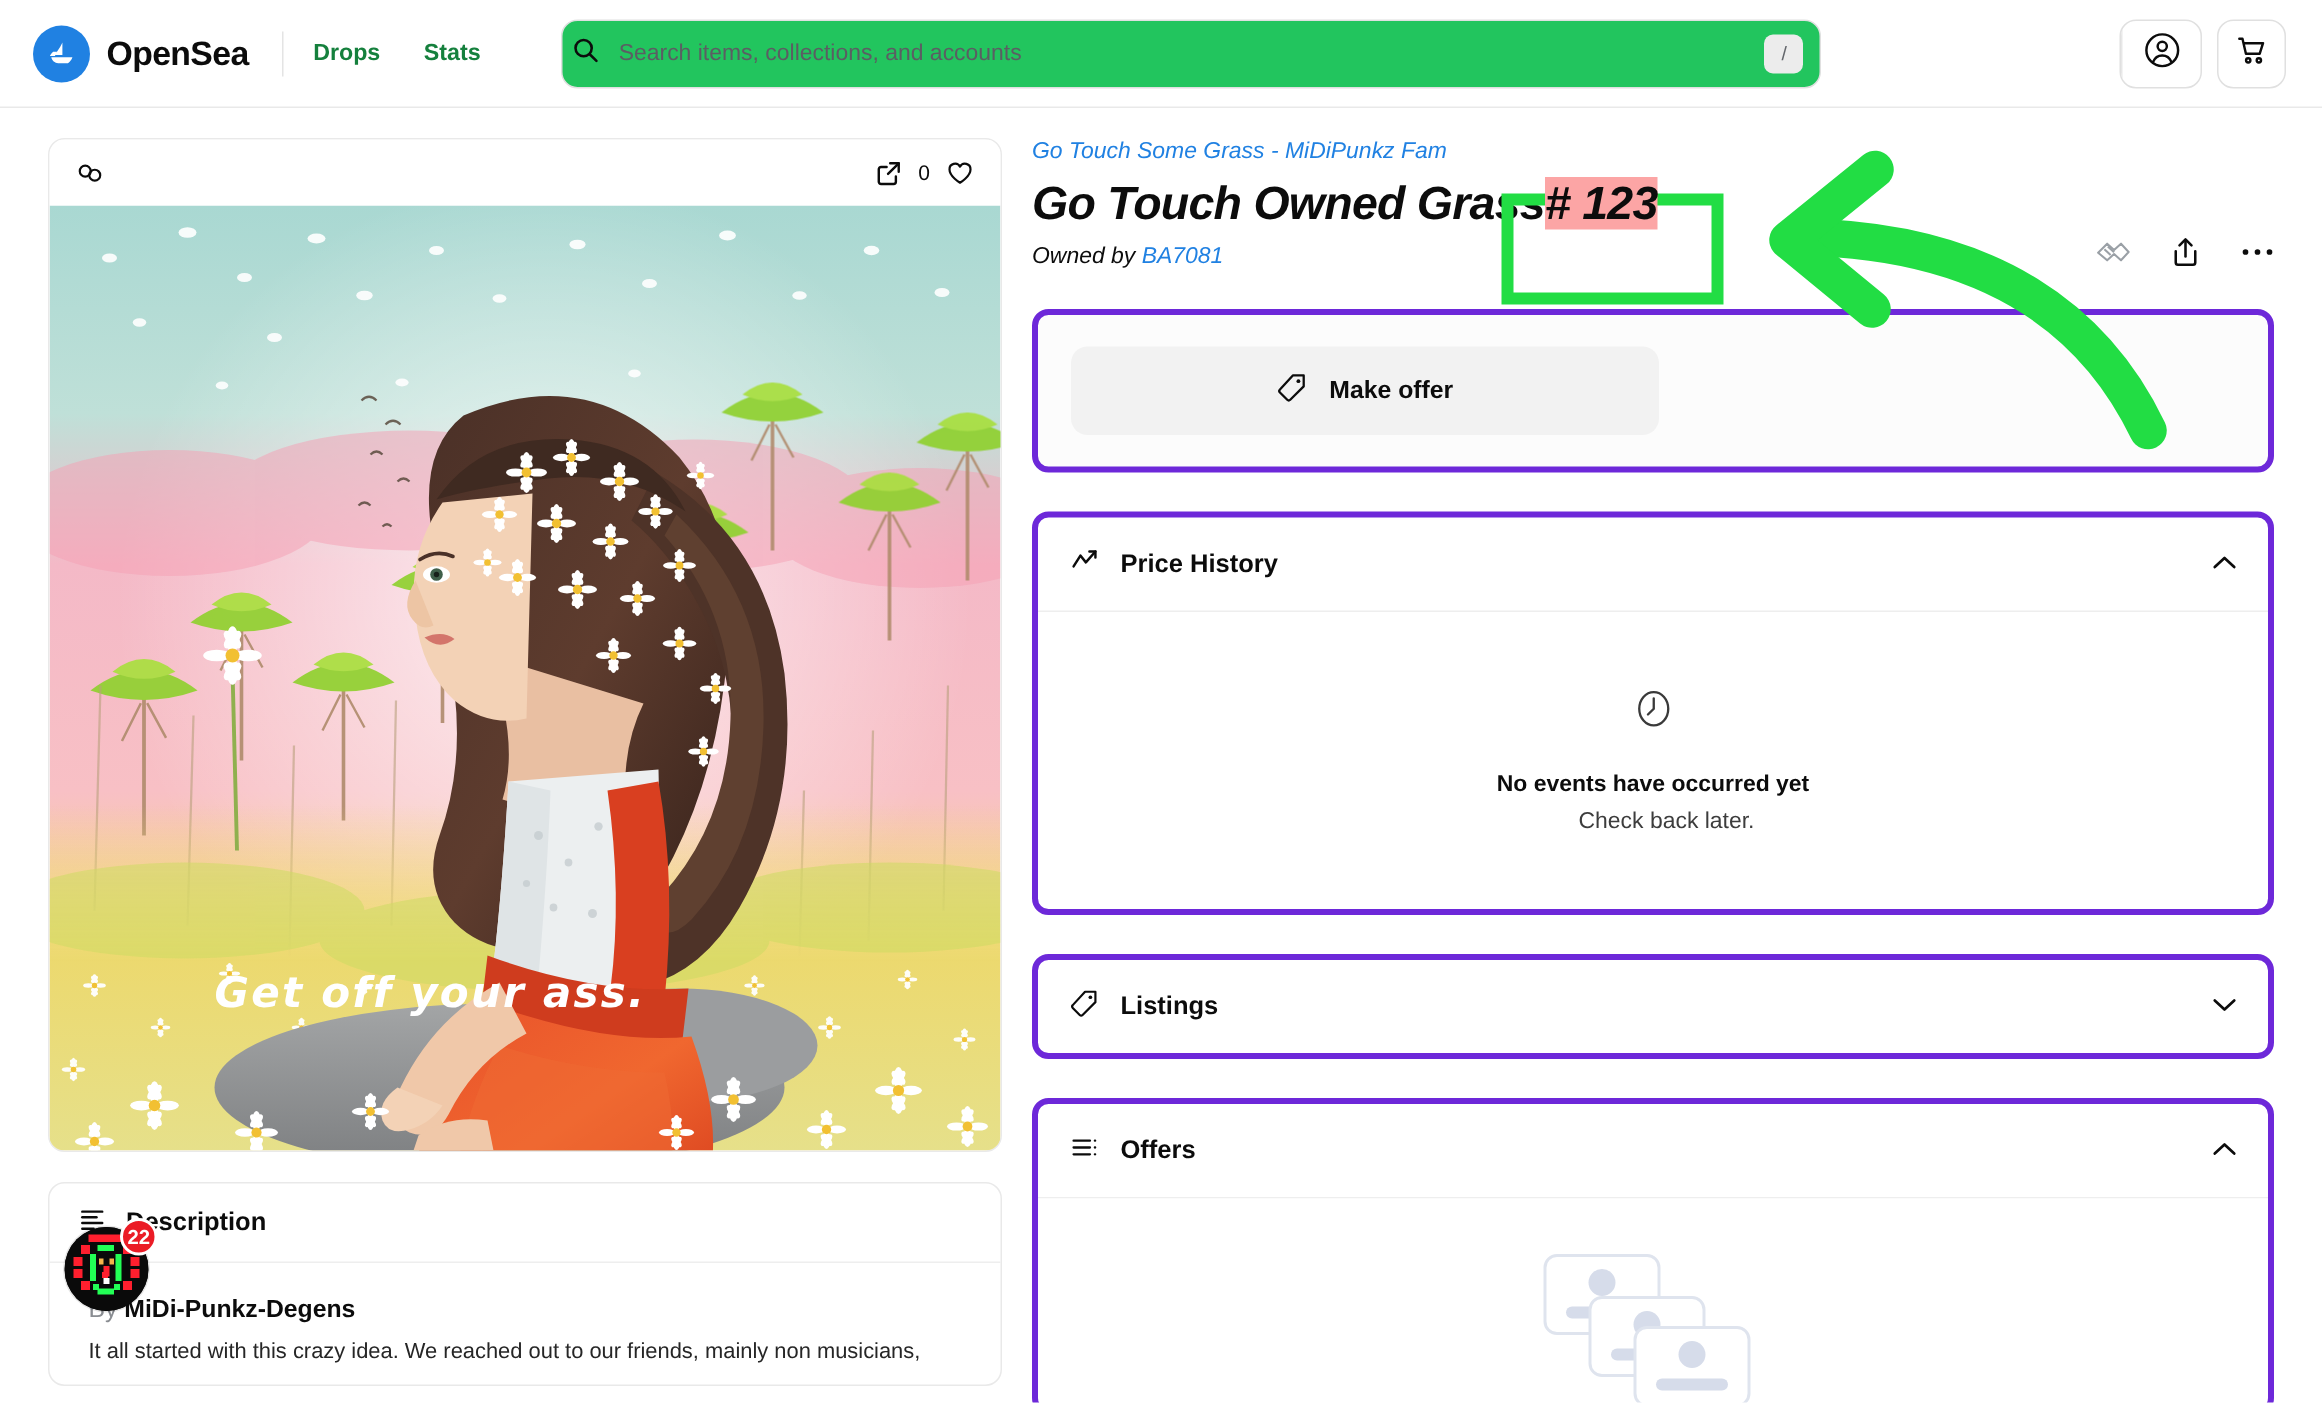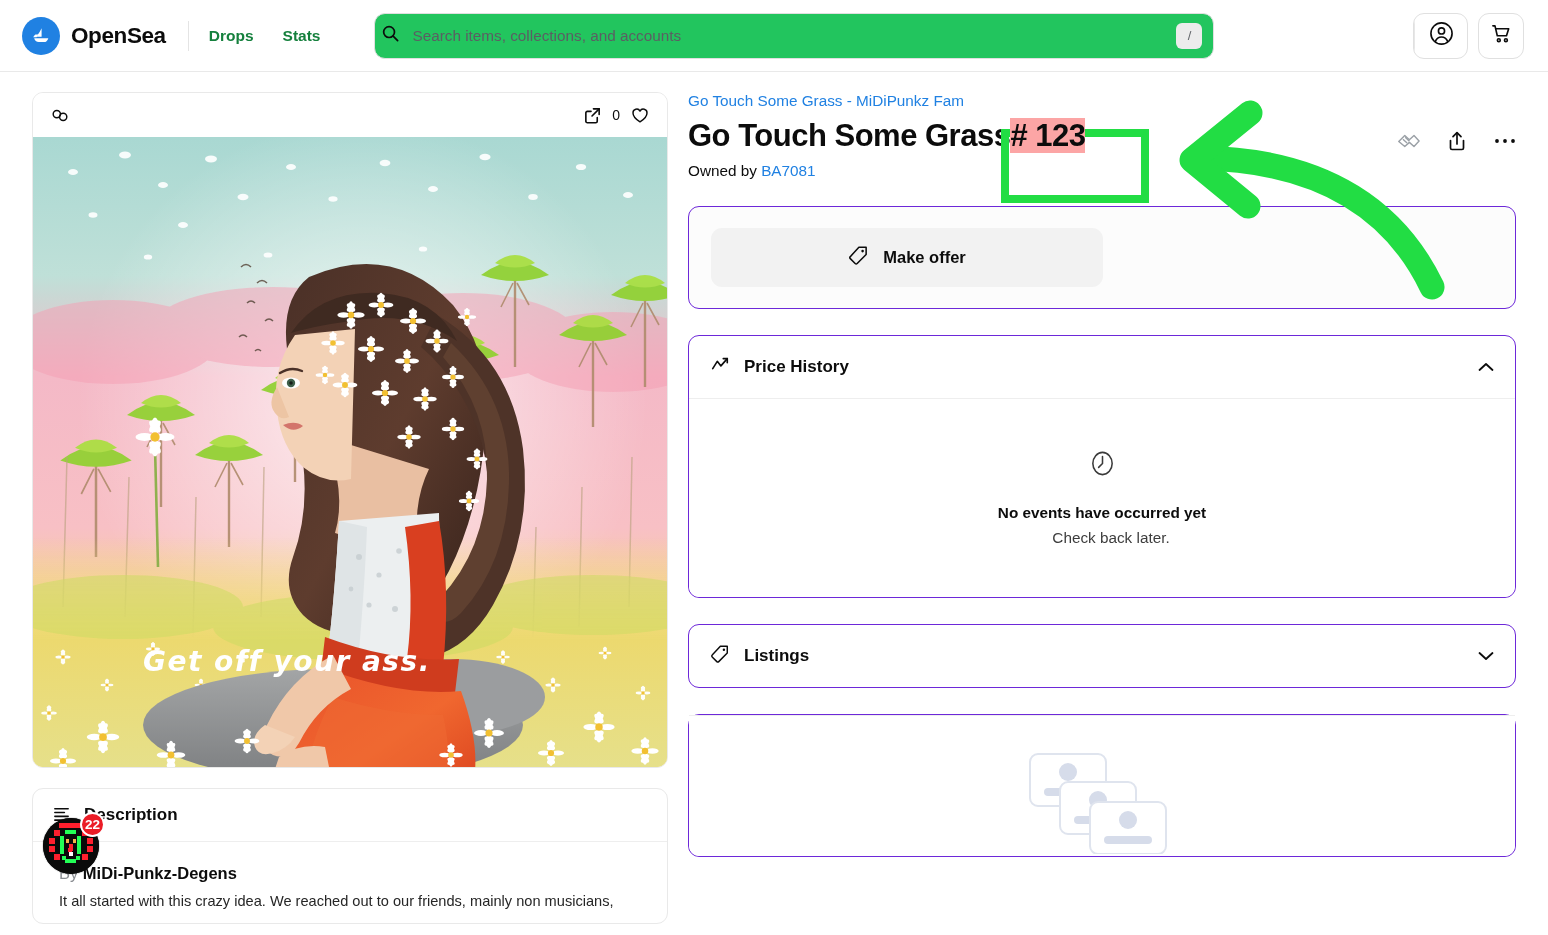--- a/index.html
+++ b/index.html
@@ -111,40 +111,40 @@
     overflow: hidden; position: relative; box-shadow: 0 0 0 1px rgba(0,0,0,.1);
   }
   .badge-count {
     position: absolute; right: -6px; top: -6px; min-width: 25px; height: 25px;
     border-radius: 50%; background: #eb1c26; color: #fff; font-size: 13.5px;
     font-weight: 700; display: flex; align-items: center; justify-content: center;
     border: 2px solid #fff;
   }
 
   
-  .detail-top { display: flex; align-items: center; }
+  .detail-top { display: flex; align-items: flex-end; font-style: italic; }
   .detail-top .meta { flex: 1; min-width: 0; }
   .collection-link {
     font-size: 15.3px; color: #2081e2; text-decoration: none; cursor: pointer;
     display: inline-block; margin-bottom: 7px;
   }
   .item-title {
     font-size: 31px; font-weight: 700; letter-spacing: -0.5px; line-height: 1.2;
     white-space: nowrap;
   }
   .owned { font-size: 15.3px; margin-top: 8px; color: #0c0c0c; }
   .owned a { color: #2081e2; text-decoration: none; cursor: pointer; }
   .top-actions { display: flex; align-items: center; gap: 26px; padding-top: 10px; margin-left: 18px; }
   .icon-btn { cursor: pointer; display: flex; align-items: center; justify-content: center; }
 
   .category { display: flex; align-items: center; gap: 11px; margin-top: 26px; }
   .category-label { font-size: 15.2px; color: #2b2b2b; }
 
   .panel {
-    border: 1px solid #6d28d9; border-radius: 11px; background: #fcfcfc;
+    border: 4px solid #6d28d9; border-radius: 11px; background: #fcfcfc;
     margin-top: 26px;
   }
   .panel.plain { background: #fff; }
   .offer-pane { padding: 21px 22px; }
   .make-offer-btn {
     width: 392px; height: 59px; border-radius: 11px; background: #f2f2f2;
     display: flex; align-items: center; justify-content: center; gap: 14px;
     font-size: 16.5px; font-weight: 700; color: #0c0c0c; cursor: pointer; border: none;
     font-family: "Liberation Sans", sans-serif;
   }
@@ -622,21 +622,21 @@
       </div>
     </div>
   </div>
 
   <div class="col-right">
 
     <div class="detail-top">
       <div class="meta">
         <a class="collection-link" href="#">Go Touch Some Grass - MiDiPunkz Fam</a>
         <div class="item-title">
-          <span>Go Touch Some Grass</span><span class="title-hash"># 123</span>
+          <span>Go Touch Owned Grass</span><span class="title-hash"># 123</span>
         </div>
         <div class="owned">
           <span>Owned by</span>
           <a href="#">BA7081</a>
         </div>
       </div>
       <div class="top-actions">
         <span class="icon-btn">
           <svg width="24" height="24" viewBox="0 0 26 26" fill="none" stroke="#9aa0a6" stroke-width="1.5" stroke-linejoin="round">
             <path d="M3 13.5 L9.5 7 l5 4.6 l5 -4.6 L25 13 l-5.5 6 l-5 -4.5 l-5 4.5z"></path>
@@ -717,20 +717,38 @@
         <span class="title">Listings</span>
         <span class="chev">
           <svg width="16" height="10" viewBox="0 0 16 10" fill="none" stroke="#0c0c0c" stroke-width="1.8" stroke-linecap="round" stroke-linejoin="round">
             <path d="M1.5 2 L8 8 L14.5 2"></path>
           </svg>
         </span>
       </div>
     </div>
 
     <div class="panel plain">
+      <div class="sec-head">
+        <span>
+          <svg width="20" height="20" viewBox="0 0 22 22" fill="none" stroke="#0c0c0c" stroke-width="1.7" stroke-linecap="round">
+            <line x1="3" y1="6" x2="15" y2="6"></line>
+              <line x1="3" y1="11" x2="15" y2="11"></line>
+              <line x1="3" y1="16" x2="15" y2="16"></line>
+            <line x1="18.6" y1="6" x2="18.8" y2="6"></line>
+              <line x1="18.6" y1="11" x2="18.8" y2="11"></line>
+              <line x1="18.6" y1="16" x2="18.8" y2="16"></line>
+          </svg>
+        </span>
+        <span class="title">Offers</span>
+        <span class="chev">
+          <svg width="16" height="10" viewBox="0 0 16 10" fill="none" stroke="#0c0c0c" stroke-width="1.8" stroke-linecap="round" stroke-linejoin="round">
+            <path d="M1.5 8 L8 2 L14.5 8"></path>
+          </svg>
+        </span>
+      </div>
       <div class="sec-divider"></div>
       <div class="offers-body">
         <svg width="200" height="110" viewBox="0 0 200 110">
           <g fill="#ffffff" stroke="#dfe4ee" stroke-width="2">
             <rect x="28" y="10" width="76" height="52" rx="8"></rect>
           </g>
           <circle cx="66" cy="28" r="9" fill="#d6dcea"></circle>
           <rect x="42" y="44" width="48" height="8" rx="4" fill="#d6dcea"></rect>
           <g fill="#ffffff" stroke="#dfe4ee" stroke-width="2">
             <rect x="58" y="38" width="76" height="52" rx="8"></rect>

